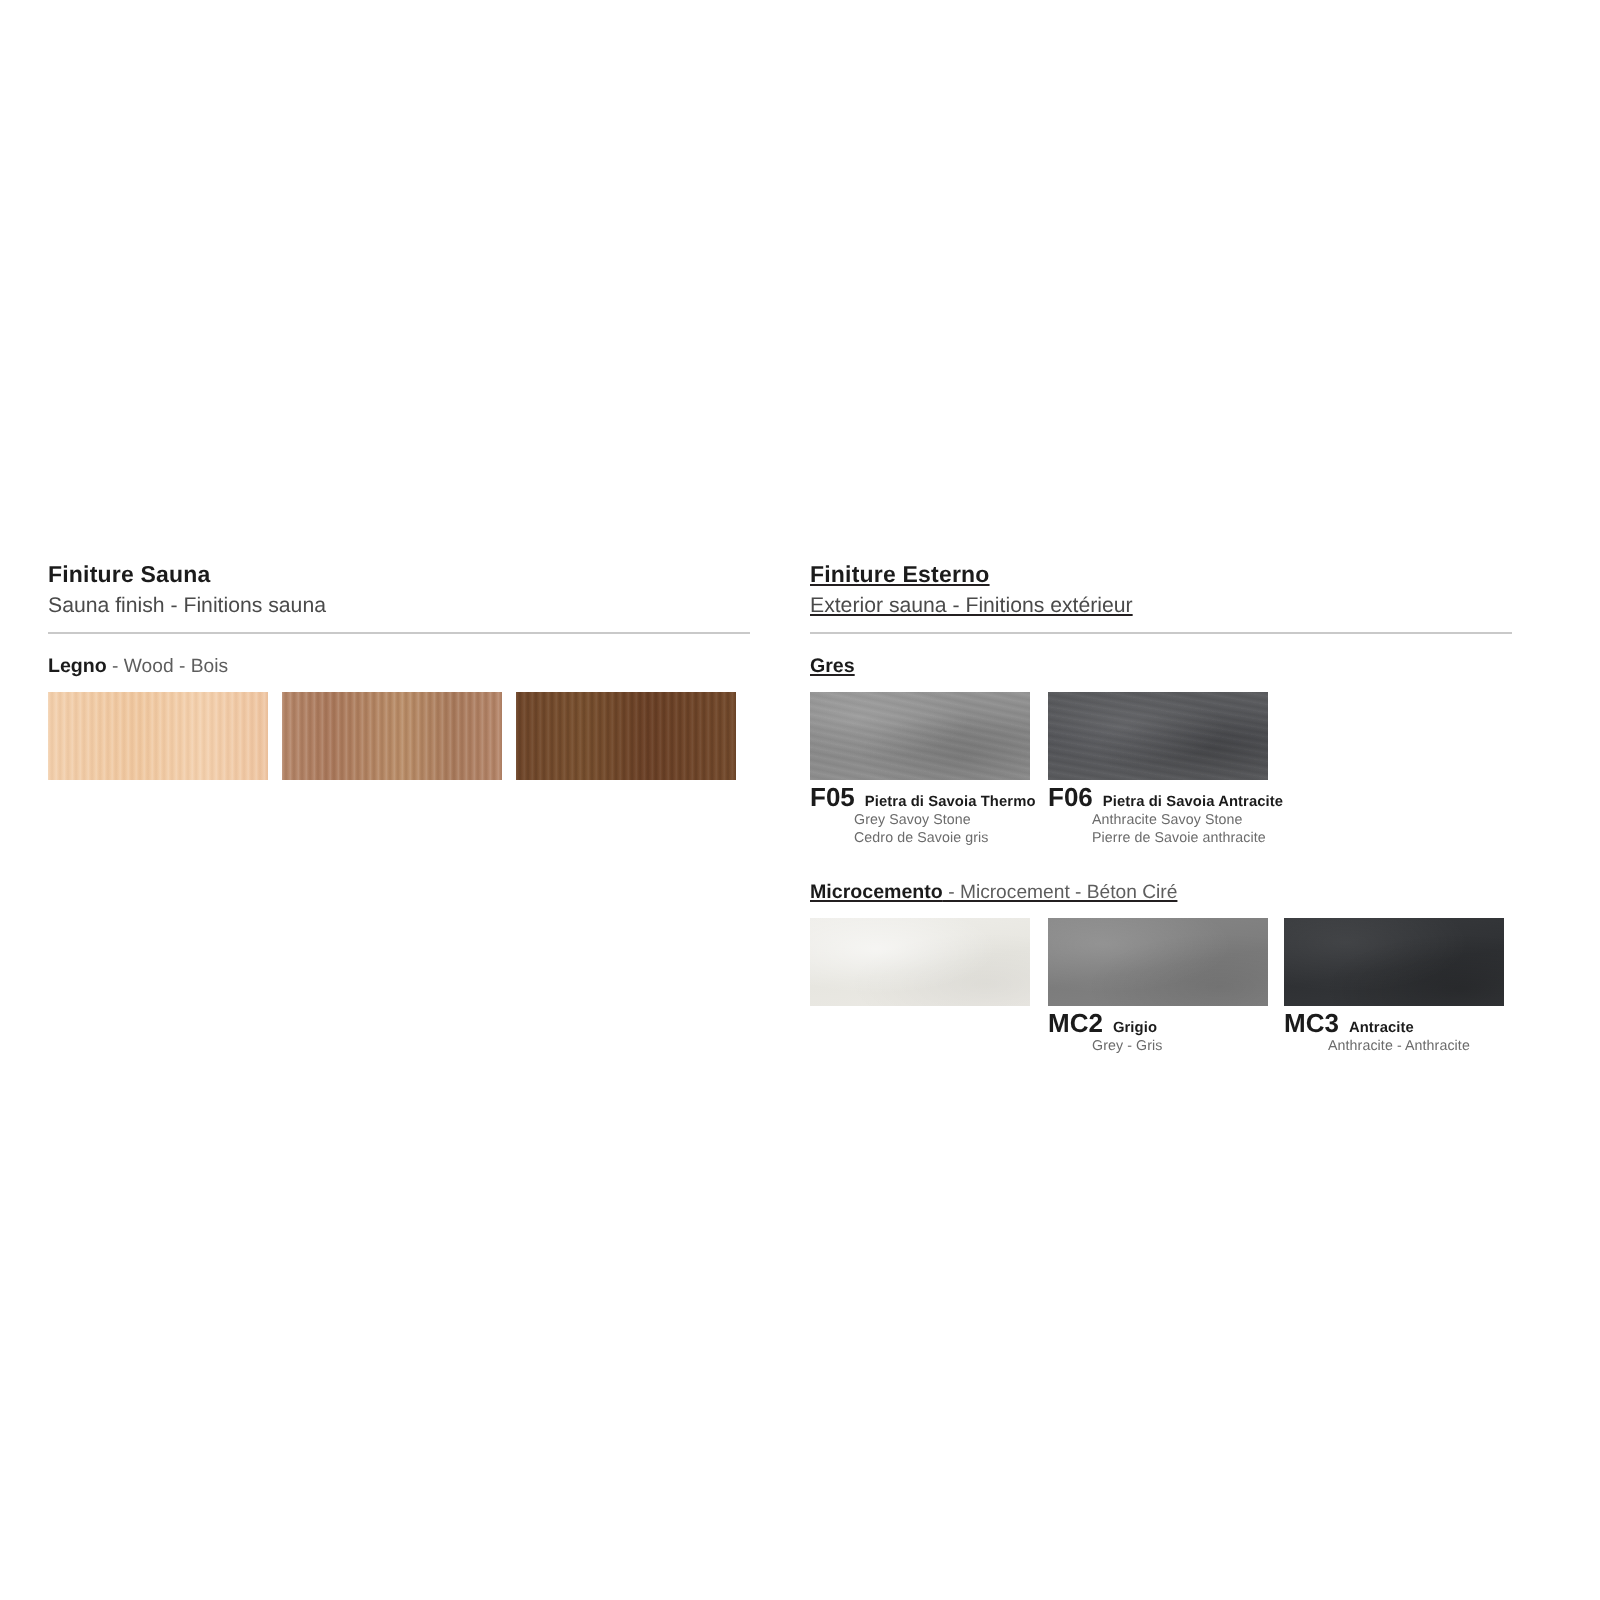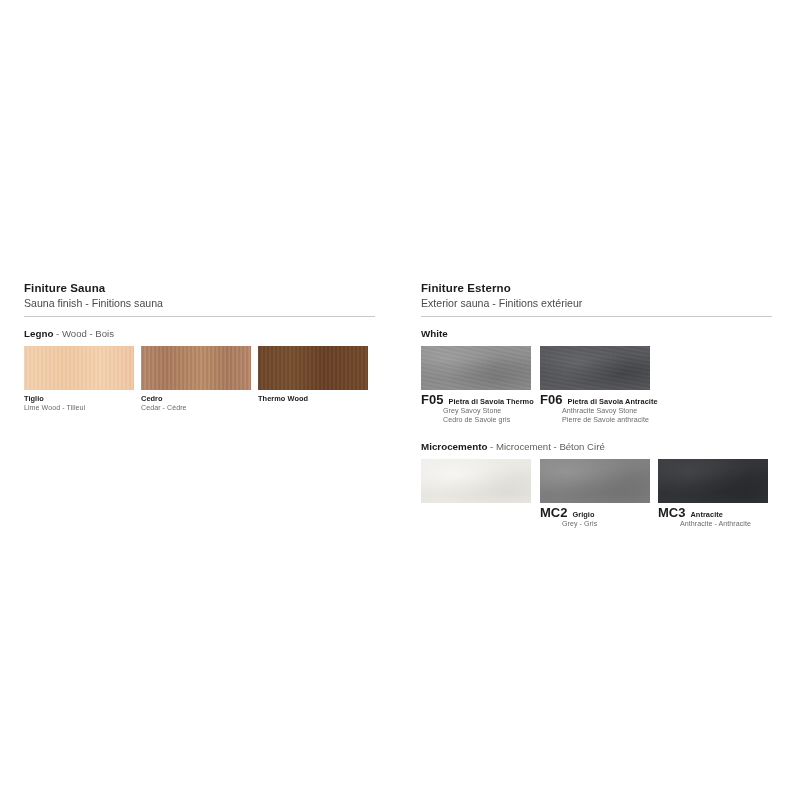--- a/index.html
+++ b/index.html
@@ -25,21 +25,21 @@
     height: 572px;
   }
 
   
   .panel {
     position: absolute;
     top: 281px;
     width: 360px;
   }
   .panel-left  { left: 24px; }
-  .panel-right { left: 421px; }
+  .panel-right { left: 405px; text-decoration: underline; }
 
   .panel-head { margin: 0 0 0 0; }
 
   .panel-title {
     font-size: 11.5px;
     font-weight: bold;
     color: #1b1b1b;
     letter-spacing: 0.1px;
     line-height: 14px;
     margin: 0;
@@ -219,46 +219,33 @@
       <div class="group-title">
         <b>Legno</b><span> - Wood - Bois</span>
       </div>
 
       <div class="swatch-row">
         <div class="swatch tex-tiglio" style="left:0px"></div>
         <div class="swatch tex-cedro" style="left:117px"></div>
         <div class="swatch tex-thermo" style="left:234px"></div>
       </div>
 
-      <div class="caption-row">
-        <div class="caption" style="left:0px">
-          <span class="cap-line cap-name">Tiglio</span>
-          <span class="cap-line cap-sub">Lime Wood - Tilleul</span>
-        </div>
-        <div class="caption" style="left:117px">
-          <span class="cap-line cap-name">Cedro</span>
-          <span class="cap-line cap-sub">Cedar - Cèdre</span>
-        </div>
-        <div class="caption" style="left:234px">
-          <span class="cap-line cap-name">Thermo Wood</span>
-        </div>
-      </div>
     </div>
   </section>
 
   <section class="panel panel-right">
     <div class="panel-head">
       <div class="panel-title">Finiture Esterno</div>
       <div class="panel-subtitle">Exterior sauna - Finitions extérieur</div>
       <div class="rule"></div>
     </div>
 
     <div class="group">
       <div class="group-title">
-        <b>White</b><span></span>
+        <b>Gres</b><span></span>
       </div>
 
       <div class="swatch-row">
         <div class="swatch tex-f05" style="left:0px"></div>
         <div class="swatch tex-f06" style="left:119px"></div>
       </div>
 
       <div class="caption-row">
         <div class="caption" style="left:0px">
           <span class="cap-line">

